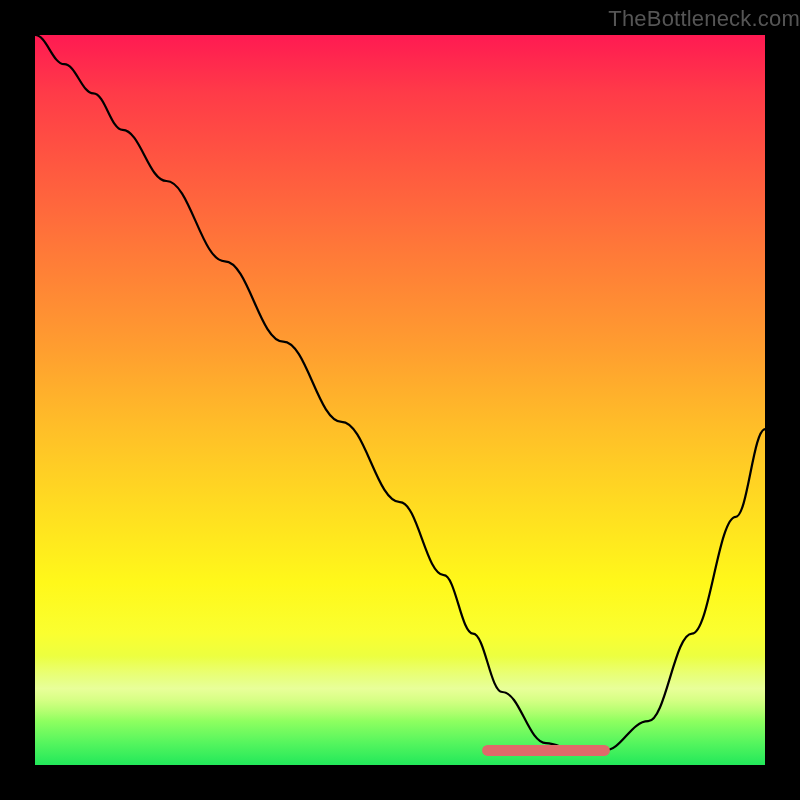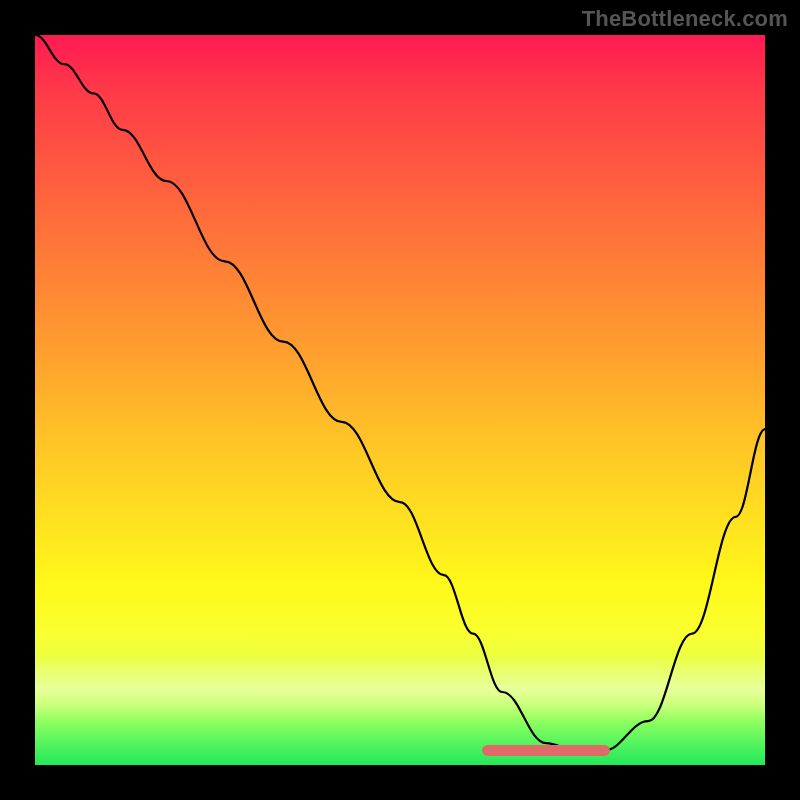--- a/index.html
+++ b/index.html
@@ -13,24 +13,24 @@
   }
   .frame {
     position: relative;
     width: 800px;
     height: 800px;
     background: #000;
   }
   .watermark {
     position: absolute;
     top: 6px;
-    right: 12px;
+    right: 0;
     color: #555;
     font-size: 22px;
-    font-weight: 700;
+    font-weight: 400;
     letter-spacing: 0.2px;
     z-index: 10;
   }
   .plot {
     position: absolute;
     left: 35px;
     top: 35px;
     width: 730px;
     height: 730px;
     overflow: hidden;

